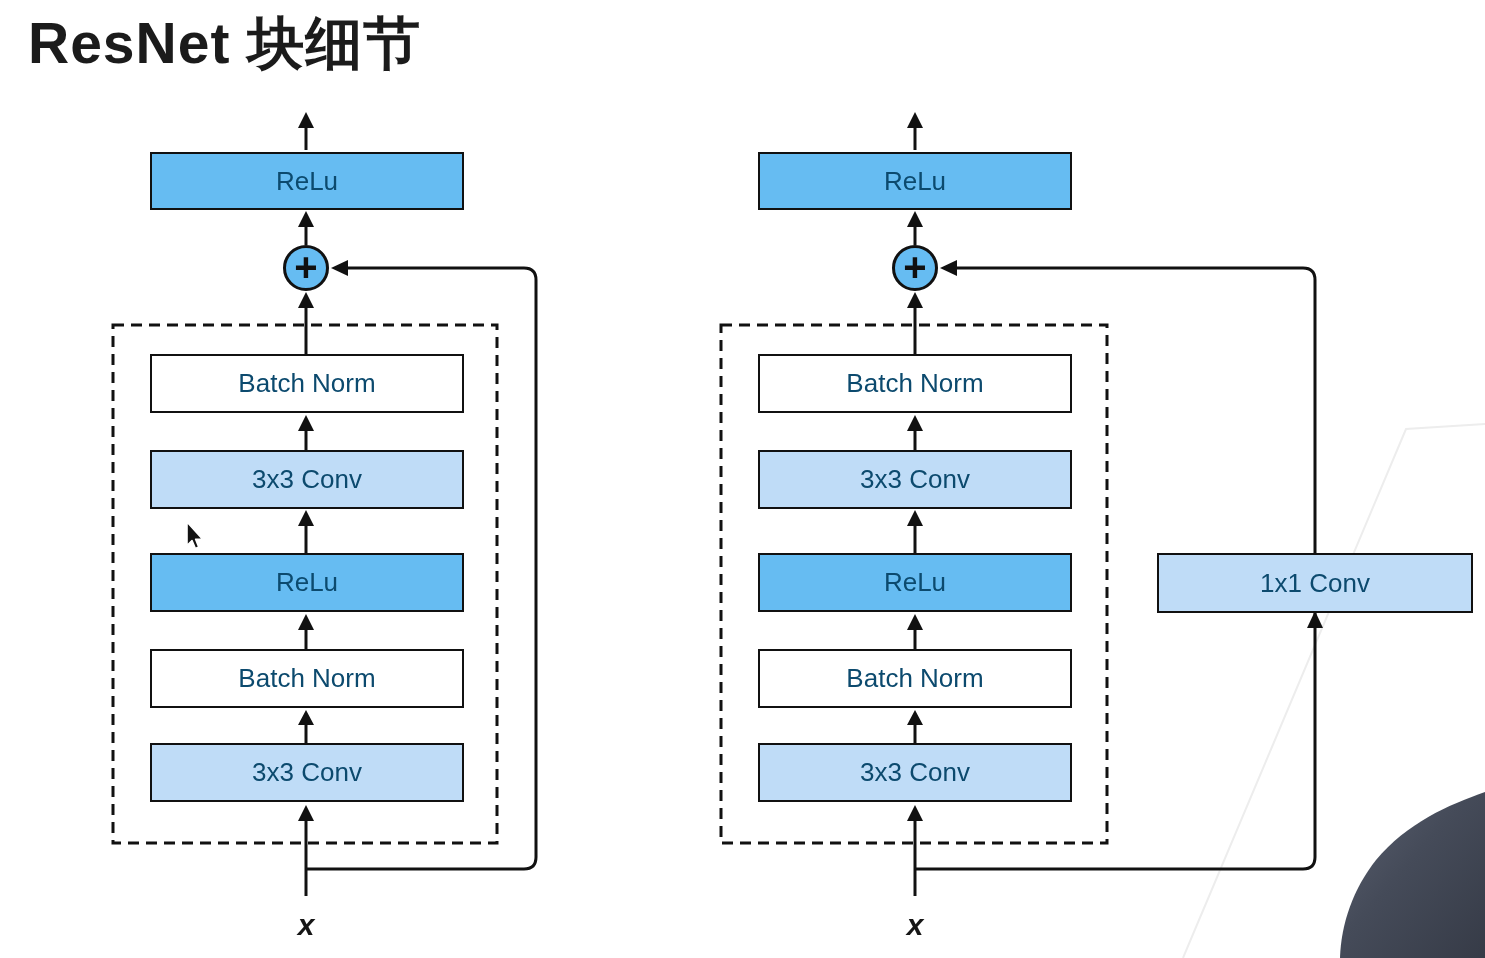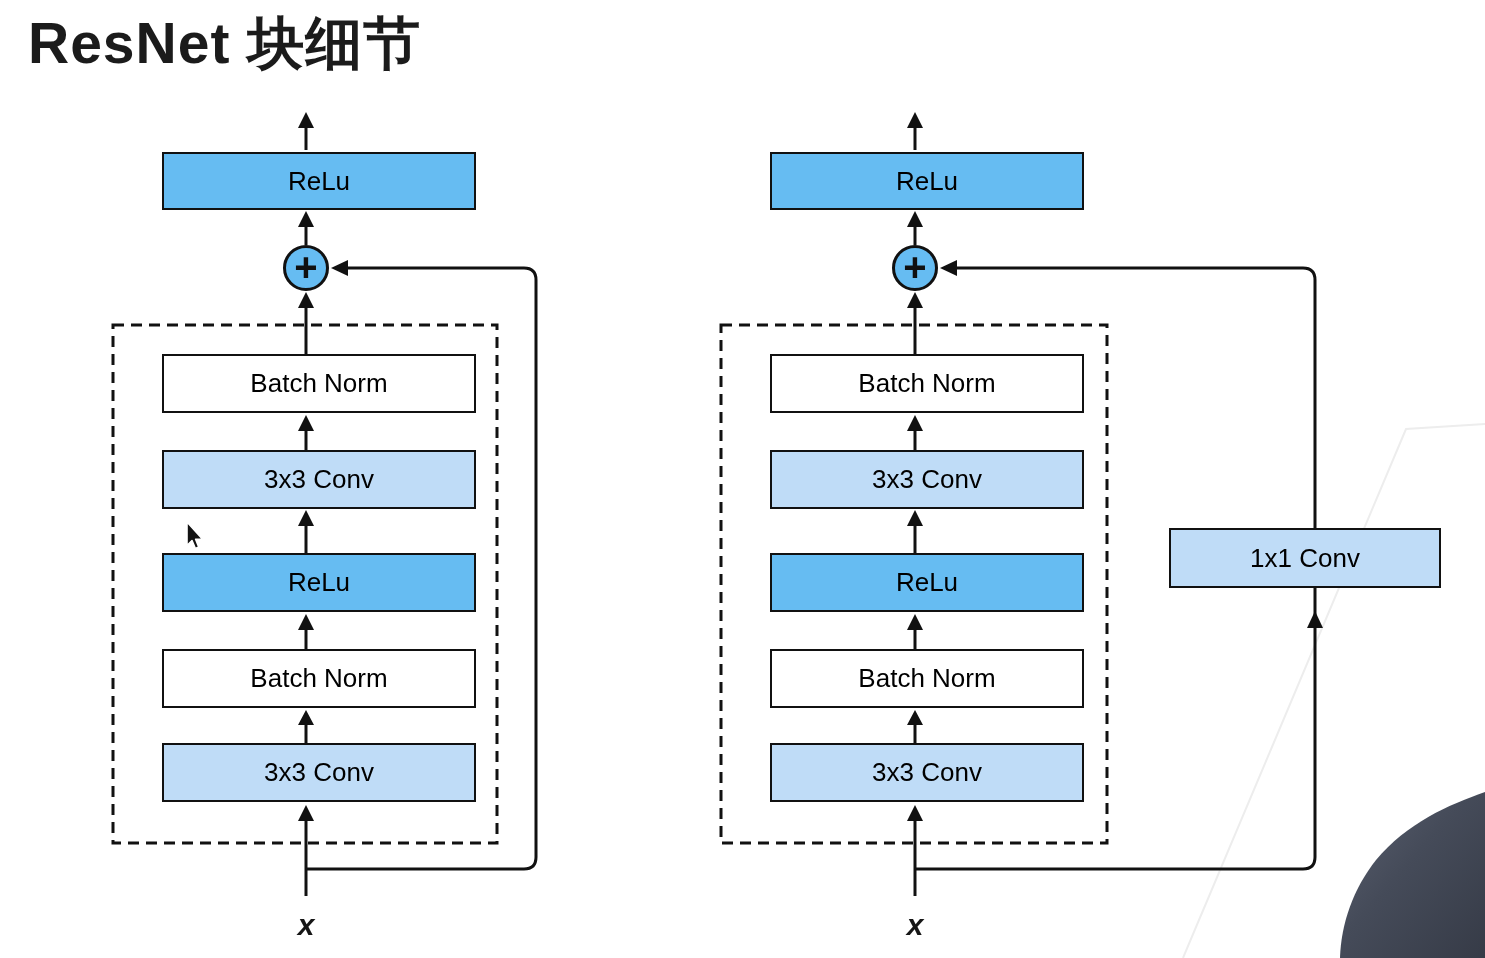--- a/index.html
+++ b/index.html
@@ -22,22 +22,22 @@
     position:absolute;left:28px;top:6px;
     font-size:57px;font-weight:800;color:#1b1b1b;
     letter-spacing:1px;
     font-family:"Liberation Sans","DejaVu Sans",sans-serif;
   }
   svg.layer{position:absolute;left:0;top:0}
   .box{
     position:absolute;
     display:flex;align-items:center;justify-content:center;
     border:2.5px solid var(--outline);
-    font-size:26px;color:#000000;
-    width:314px;height:59px;margin-left:12px;
+    font-size:26px;color:#0c4a6e;
+    width:314px;height:59px;
   }
   .act{background:var(--act)}
   .light{background:var(--light)}
   .bn{background:var(--bn)}
   .plus{
     position:absolute;width:46px;height:46px;
     border:3.5px solid var(--outline);border-radius:50%;
     background:var(--act);
     display:flex;align-items:center;justify-content:center;
     font-size:40px;font-weight:700;color:#101010;
@@ -140,20 +140,20 @@
   <div class="box light" style="left:150px;top:743px">3x3 Conv</div>
   <div class="xlabel" style="left:284px;top:908px">x</div>
 
   <div class="box act" style="left:758px;top:152px;height:58px">ReLu</div>
   <div class="plus" style="left:892px;top:245px">+</div>
   <div class="box bn" style="left:758px;top:354px">Batch Norm</div>
   <div class="box light" style="left:758px;top:450px">3x3 Conv</div>
   <div class="box act" style="left:758px;top:553px">ReLu</div>
   <div class="box bn" style="left:758px;top:649px">Batch Norm</div>
   <div class="box light" style="left:758px;top:743px">3x3 Conv</div>
-  <div class="box light" style="left:1157px;top:528px;width:272px;height:60px">1x1 Conv</div>
+  <div class="box light" style="left:1157px;top:553px;width:316px;height:60px">1x1 Conv</div>
   <div class="xlabel" style="left:893px;top:908px">x</div>
 
   <svg class="layer" width="1485" height="958" viewBox="0 0 1485 958" style="pointer-events:none">
     <polygon points="187,522 187,545.5 192,540.5 195.4,548.6 198.8,547.1 195.6,539.2 202.6,539.2" fill="#121212" stroke="#ffffff" stroke-width="1.6" stroke-linejoin="round"></polygon>
   </svg>
 
 </div>
 
 </body></html>

